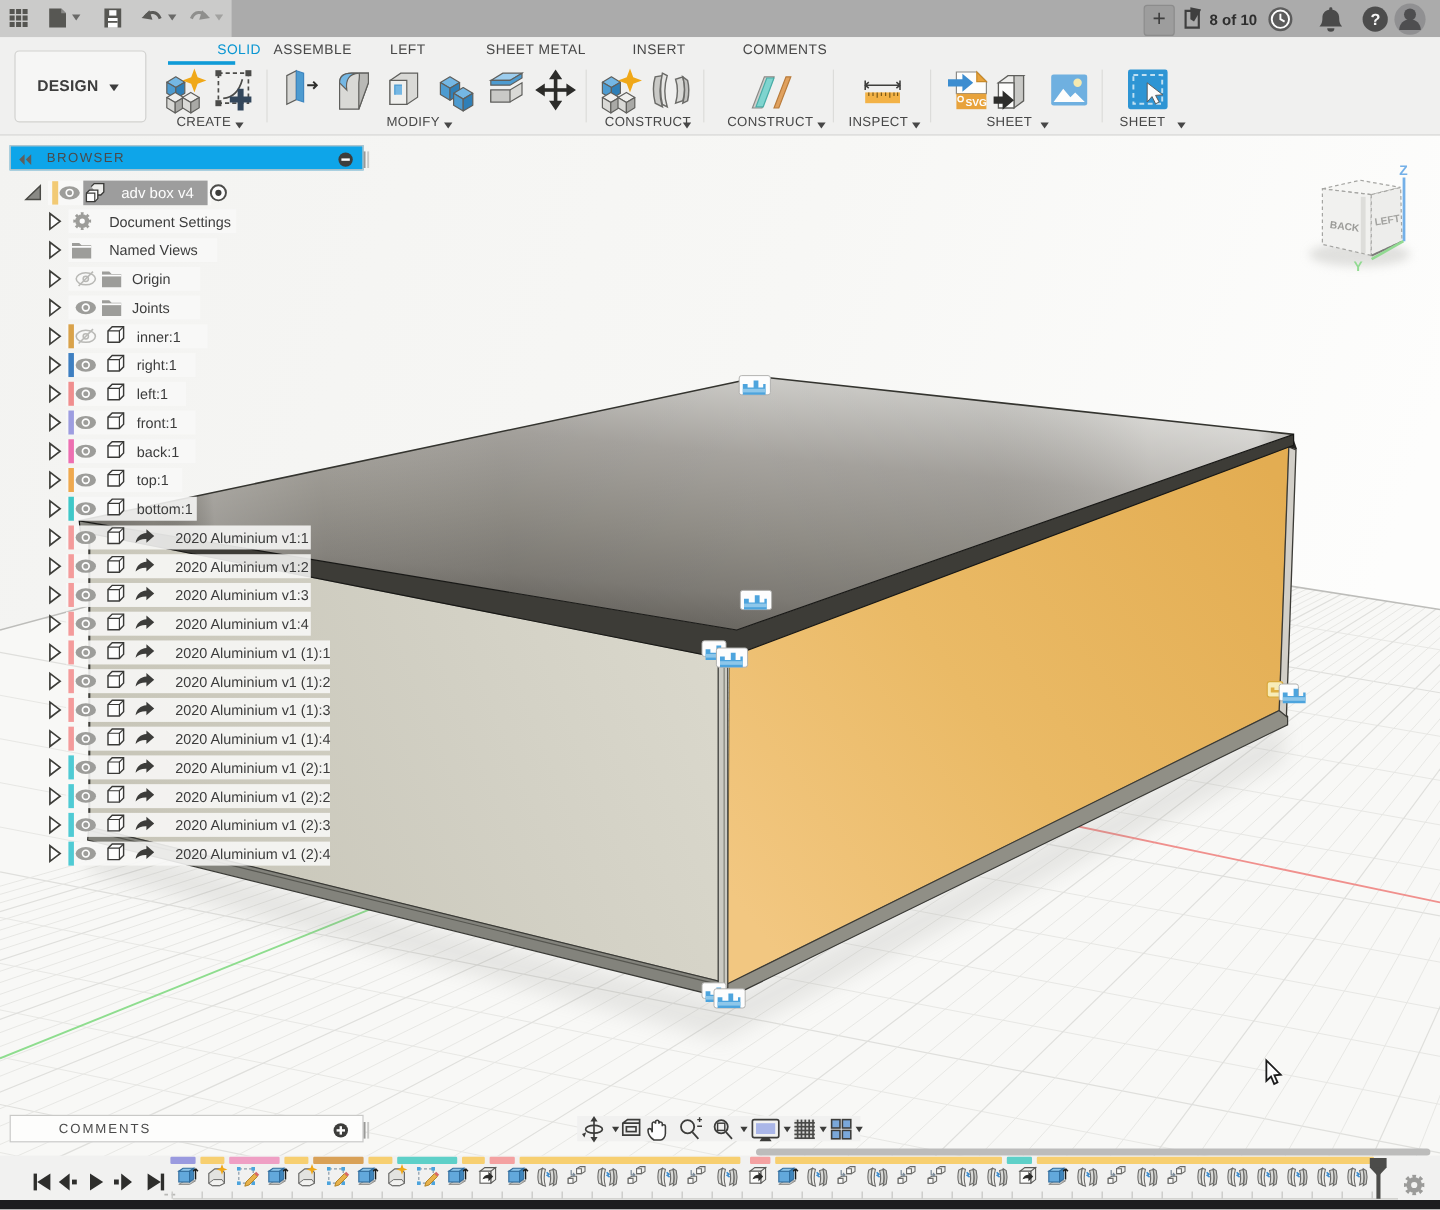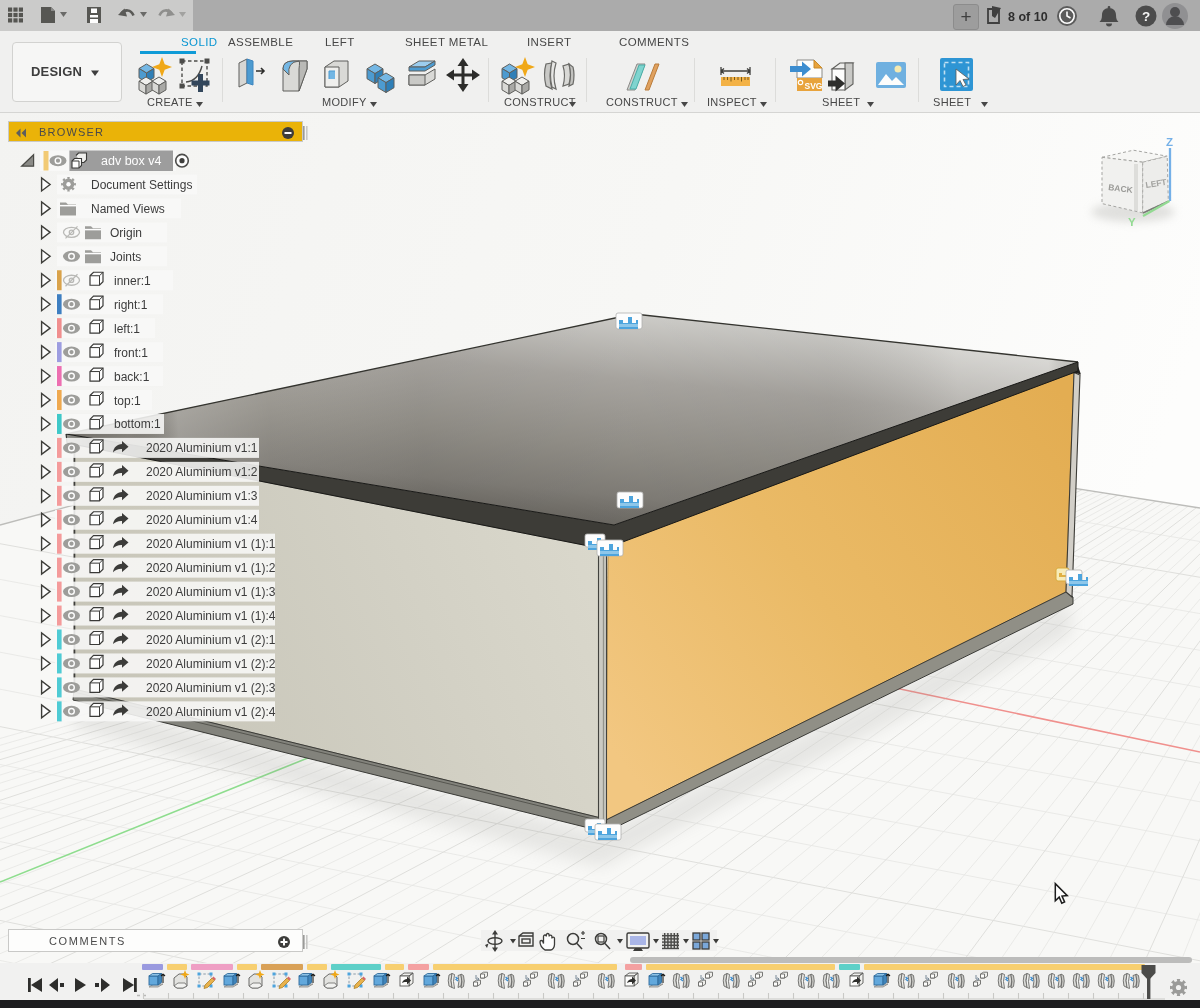--- a/index.html
+++ b/index.html
@@ -20,21 +20,21 @@
   border:1px solid #d2d2d0; border-radius:4px; }
 #designbtn span { position:absolute; left:18px; top:21px; font-size:13px; font-weight:bold; color:#3d3d3d; letter-spacing:.2px;}
 .tabname { position:absolute; top:5px; font-size:11.5px; color:#474747; letter-spacing:.4px; }
 .tabname.act { color:#0a96d2;margin-left:30px; }
 #solidline { position:absolute; left:140px; top:20px; width:56px; height:3px; background:#0f9bd7; }
 .grplabel { position:absolute; top:65px; font-size:11px; color:#474747; letter-spacing:.3px; }
 .gsep { position:absolute; top:27px; width:1px; height:44px; background:#dcdcda; }
 
 #scene { position:absolute; left:0; top:113px; }
 
-#bhead { position:absolute; left:8px; top:121px; width:295px; height:21px; background:#eab308;
+#bhead { position:absolute; left:8px; top:121px; width:295px; height:21px; background:#0ea5e9;
   border:1px solid #c9c9c7; }
 #bhead .t { position:absolute; left:30px; top:4px; font-size:11px; letter-spacing:1.2px; color:#4a4a4a; }
 #chead { position:absolute; left:8px; top:929px; width:295px; height:23px; background:#fdfdfc;
   border:1px solid #c9c9c7; }
 #chead .t { position:absolute; left:40px; top:5px; font-size:11px; letter-spacing:1.6px; color:#4a4a4a; }
 
 #navbar { position:absolute; left:481px; top:930px; width:236px; height:21px; background:#f1f1f0; }
 
 #tl { position:absolute; left:0; top:963px; width:1200px; height:37px; background:#f1f1f0; }
 #tlscroll { position:absolute; left:630px; top:957px; width:562px; height:6px; background:#bcbcbb; border-radius:3px; }

